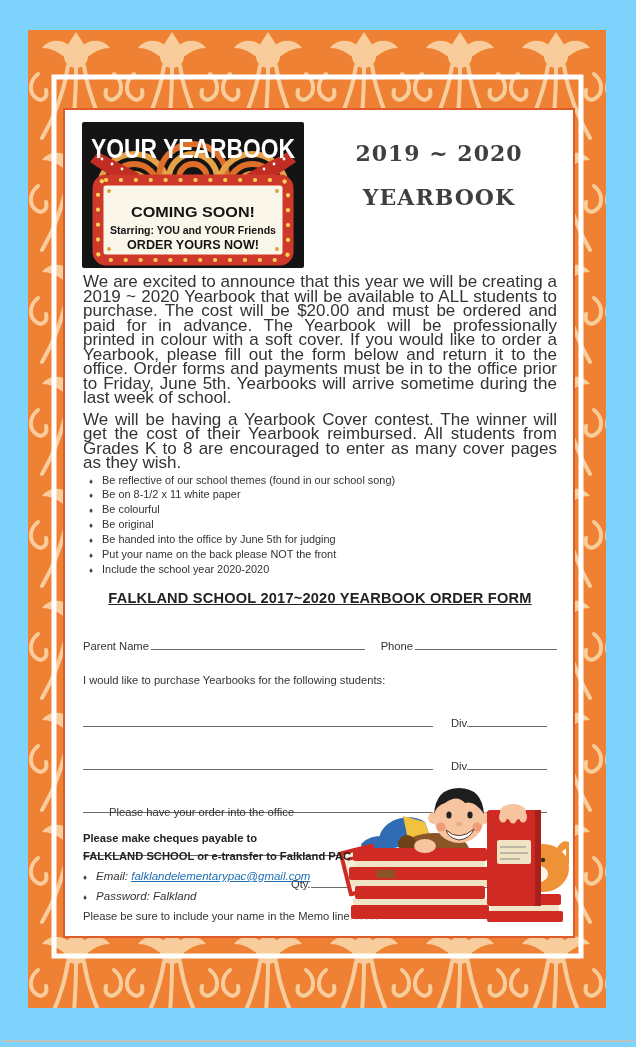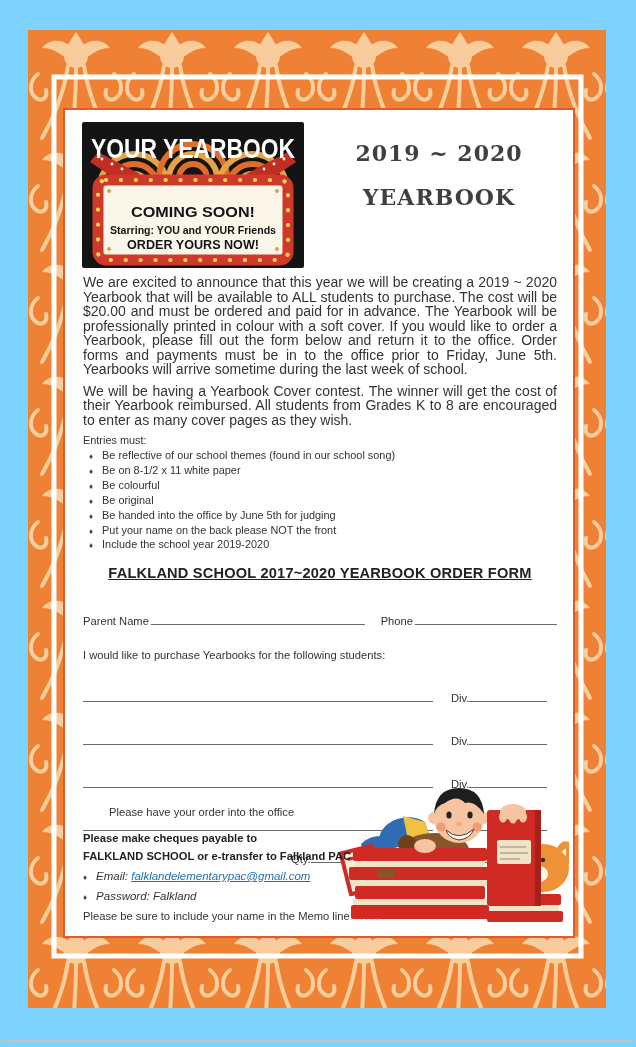--- a/index.html
+++ b/index.html
@@ -7,21 +7,21 @@
         font-family:"Liberation Sans",sans-serif;color:#333;}
   .band{position:absolute;left:28px;top:30px;width:578px;height:978px;}
   .content-box{position:absolute;left:63px;top:108px;width:508px;height:826px;
                background:#ffffff;border:2px solid #de5b2b;}
   .marquee{position:absolute;left:17px;top:12px;width:222px;height:146px;}
   .title-block{position:absolute;left:252px;top:30px;width:244px;text-align:center;
                font-family:"DejaVu Serif",serif;font-weight:bold;color:#3f3f3f;}
   .title-line{font-size:22px;line-height:26px;letter-spacing:1px;}
   .title-line + .title-line{margin-top:18px;}
   .text-flow{position:absolute;left:18px;top:165px;width:474px;}
-  .para{margin:0;font-size:14px;line-height:14.5px;text-align:justify;color:#333;}
+  .para{margin:0;font-size:17px;line-height:14.5px;text-align:justify;color:#333;}
   .para2{margin-top:7px;}
   .entries-label{margin-top:7px;font-size:10.9px;}
   ul.entries{list-style:none;margin:3px 0 0 0;padding:0 0 0 6px;}
   ul.entries li{display:flex;gap:9px;font-size:10.9px;line-height:12.9px;align-items:baseline;}
   .dia{font-size:8px;color:#444;flex:0 0 auto;}
   .form-heading{margin-top:12px;text-align:center;font-size:14.6px;font-weight:bold;
                 color:#222;text-decoration:underline;letter-spacing:.2px;}
   .row{display:flex;align-items:baseline;font-size:11.2px;color:#333;}
   .uline{display:inline-block;border-bottom:1.2px solid #6a6a6a;height:13px;}
   .parent-row{margin-top:30px;text-align:center;}
@@ -119,21 +119,20 @@
     </div>
 
     <div class="title-block">
       <div class="title-line">2019 ~ 2020</div>
       <div class="title-line">YEARBOOK</div>
     </div>
 
     <div class="text-flow">
       <p class="para">We are excited to announce that this year we will be creating a 2019 ~ 2020 Yearbook that will be available to ALL students to purchase. The cost will be $20.00 and must be ordered and paid for in advance. The Yearbook will be professionally printed in colour with a soft cover. If you would like to order a Yearbook, please fill out the form below and return it to the office. Order forms and payments must be in to the office prior to Friday, June 5th. Yearbooks will arrive sometime during the last week of school.</p>
       <p class="para para2">We will be having a Yearbook Cover contest. The winner will get the cost of their Yearbook reimbursed. All students from Grades K to 8 are encouraged to enter as many cover pages as they wish.</p>
-      <div class="entries-label">Entries must:</div>
       <ul class="entries">
         <li>
             <span class="dia">♦</span>
             <span>Be reflective of our school themes (found in our school song)</span>
           </li>
         <li>
             <span class="dia">♦</span>
             <span>Be on 8-1/2 x 11 white paper</span>
           </li>
         <li>
@@ -147,21 +146,21 @@
         <li>
             <span class="dia">♦</span>
             <span>Be handed into the office by June 5th for judging</span>
           </li>
         <li>
             <span class="dia">♦</span>
             <span>Put your name on the back please NOT the front</span>
           </li>
         <li>
             <span class="dia">♦</span>
-            <span>Include the school year 2019-2020</span>
+            <span>Include the school year 2020-2020</span>
           </li>
       </ul>
 
       <div class="form-heading">FALKLAND SCHOOL 2017~2020 YEARBOOK ORDER FORM</div>
 
       <div class="row parent-row">
         <span>Parent Name</span>
         <span class="uline pl"></span>
         <span class="ph">Phone</span>
         <span class="uline phl"></span>

